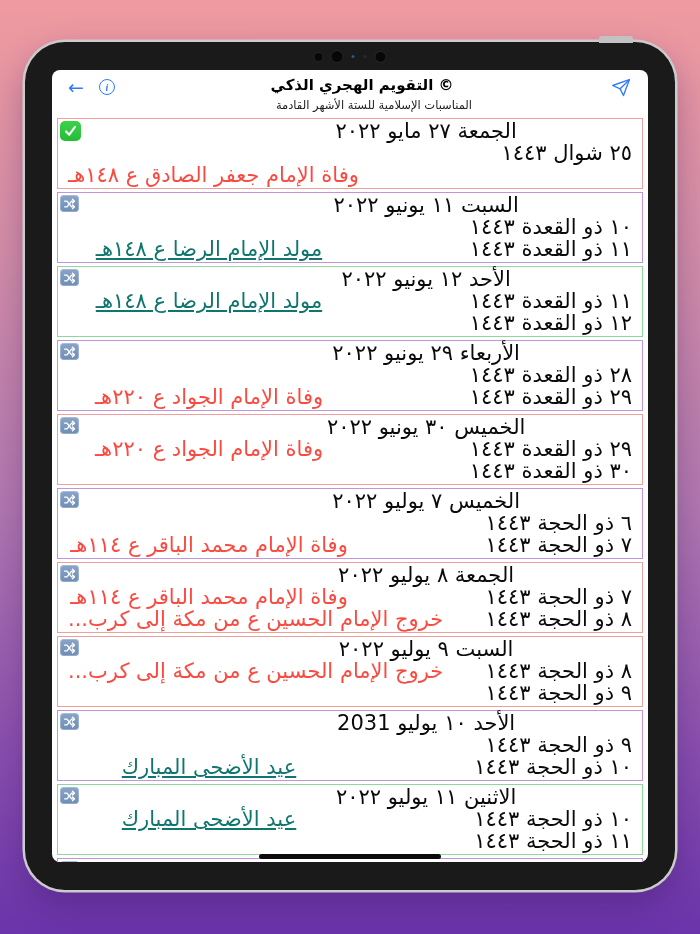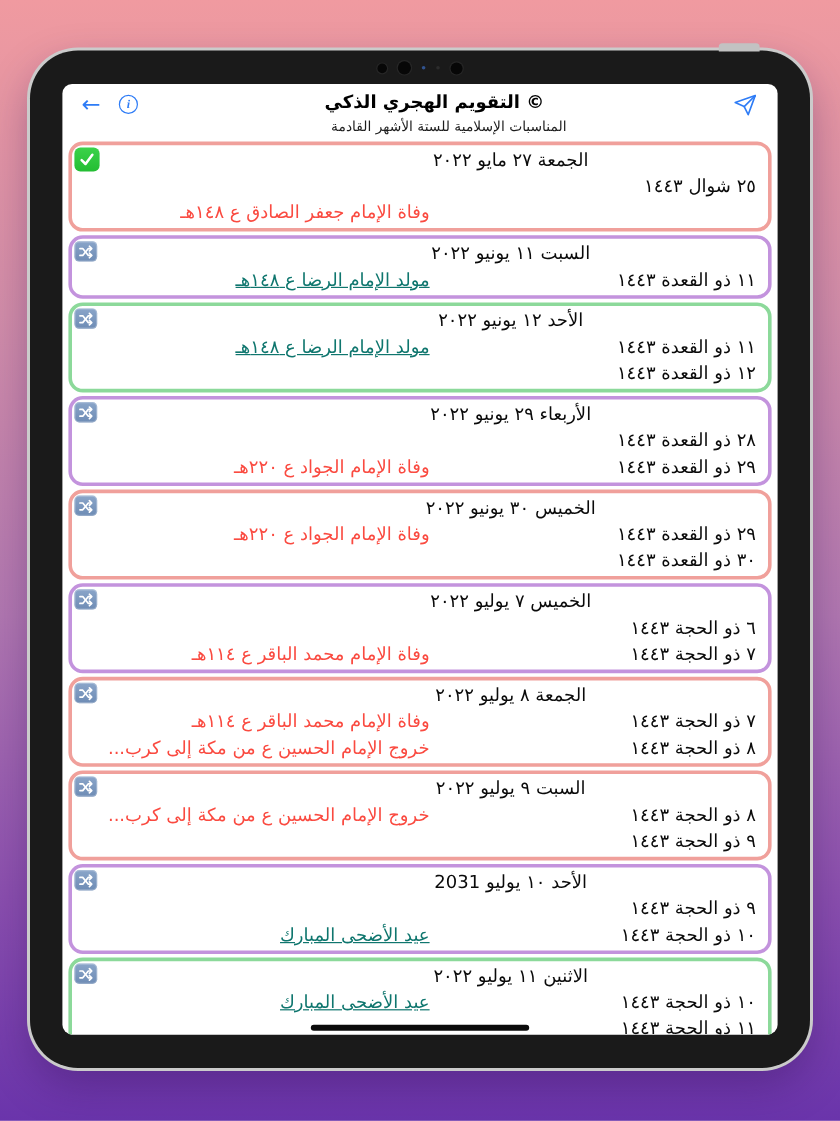--- a/index.html
+++ b/index.html
@@ -33,38 +33,38 @@
   .back-arrow{color:#2e7cf6;font-size:19px;line-height:16px;cursor:default;}
   .info-circle{
     width:14px;height:14px;border:1.5px solid #2e7cf6;border-radius:50%;
     color:#2e7cf6;display:flex;align-items:center;justify-content:center;
     font:italic bold 10px "Liberation Serif",serif;
   }
   .nav-send{position:absolute;right:17px;top:8px;width:20px;height:20px;}
   
   .cards{display:flex;flex-direction:column;gap:3px;padding:4px 5px 0;}
   .card{
-    position:relative;background:#fff;border:3px solid #f9a8d4;border-radius:12px;
-    direction:rtl;padding:1px 10px 2px;font-size:15px;line-height:22px;color:#0a0a0a;
+    position:relative;background:#fff;border:1px solid #f9a8d4;border-radius:0;
+    direction:rtl;padding:1px 10px 2px;font-size:21px;line-height:22px;color:#0a0a0a;
     box-sizing:border-box;
   }
   .b-red{border-color:#f0a09b;}
   .b-purple{border-color:#c393dd;}
   .b-green{border-color:#8cd99a;}
   .badge{
     position:absolute;top:2px;left:2px;width:19px;height:17px;border-radius:4px;
     display:flex;align-items:center;justify-content:center;
   }
   .badge.shuffle{background:linear-gradient(#8aa5c9,#6e8cb5);box-shadow:inset 0 0 0 1px rgba(255,255,255,.25);}
   .badge.check{width:21px;height:20px;border-radius:5px;background:linear-gradient(#3bd24a,#23bd33);}
   .line-greg{margin-left:27%;text-align:center;}
   .line-center{text-align:right;}
   .line-pair{display:flex;}
   .pair-date{flex:1 1 0;text-align:right;}
-  .pair-event{flex:1 1 0;text-align:right;white-space:nowrap;margin-left:16px;}
+  .pair-event{flex:1 1 0;text-align:center;white-space:nowrap;}
   .ev-red{color:#fa4a40;}
   .ev-green{color:#0f766e;text-decoration:underline;}
   .card.partial{height:8px;padding:0 10px;overflow:hidden;}
   .home-indicator{
     position:absolute;bottom:3px;left:50%;transform:translateX(-50%);
     width:182px;height:5px;background:#0b0b0b;border-radius:3px;z-index:6;
   }
 </style>
 </head>
 <body>
@@ -112,20 +112,21 @@
         <div class="card b-purple">
           <span class="badge shuffle">
             <svg width="13" height="12" viewBox="0 0 16 16" fill="none" stroke="#ffffff" stroke-width="1.9" stroke-linecap="round" stroke-linejoin="round">
               <path d="M1.5 4.2h3.1l6.2 7.6h3"></path>
               <path d="M1.5 11.8h3.1l6.2-7.6h3"></path>
               <path d="M12 1.6l2.6 2.6L12 6.8"></path>
               <path d="M12 9.2l2.6 2.6L12 14.4"></path>
             </svg>
           </span>
           <div class="line-greg">السبت ١١ يونيو ٢٠٢٢</div>
+          <div class="line-center">١٠ ذو القعدة ١٤٤٣</div>
           <div class="line-pair">
             <span class="pair-date">١١ ذو القعدة ١٤٤٣</span>
             <span class="pair-event ev-green">مولد الإمام الرضا ع ١٤٨هـ</span>
           </div>
         </div>
         <div class="card b-green">
           <span class="badge shuffle">
             <svg width="13" height="12" viewBox="0 0 16 16" fill="none" stroke="#ffffff" stroke-width="1.9" stroke-linecap="round" stroke-linejoin="round">
               <path d="M1.5 4.2h3.1l6.2 7.6h3"></path>
               <path d="M1.5 11.8h3.1l6.2-7.6h3"></path>

